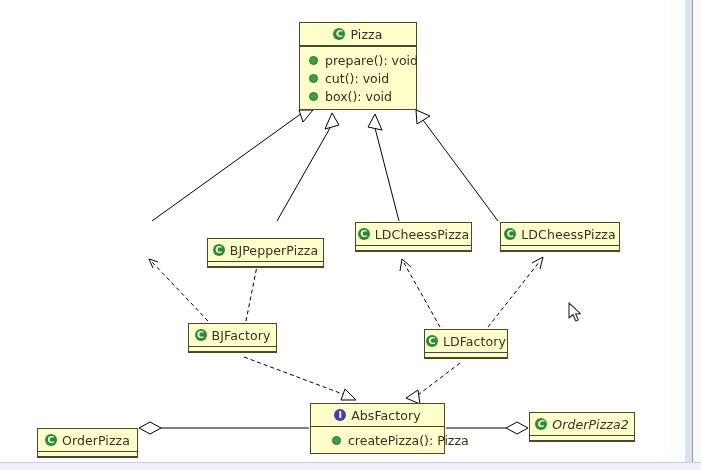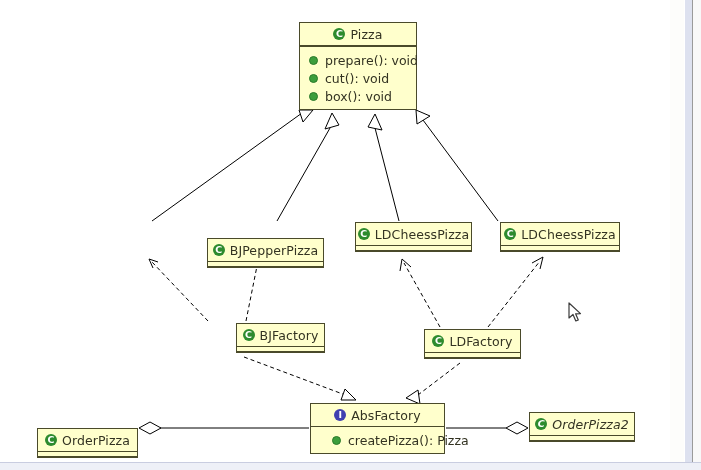--- a/index.html
+++ b/index.html
@@ -319,29 +319,29 @@
     </div>
 
     <div class="uml-class" style="left:500px; top:222px; width:120px;">
       <div class="uml-header">
         <span class="icon-class"></span>
         <span class="uml-title">LDCheessPizza</span>
       </div>
       <div class="uml-emptybar"></div>
     </div>
 
-    <div class="uml-class" style="left:188px; top:323px; width:89px;margin-left:48px;">
+    <div class="uml-class" style="left:188px; top:323px; width:89px;">
       <div class="uml-header">
         <span class="icon-class"></span>
         <span class="uml-title">BJFactory</span>
       </div>
       <div class="uml-emptybar"></div>
     </div>
 
-    <div class="uml-class" style="left:424px; top:329px; width:97px;">
+    <div class="uml-class" style="left:424px; top:329px; width:84px;">
       <div class="uml-header">
         <span class="icon-class"></span>
         <span class="uml-title">LDFactory</span>
       </div>
       <div class="uml-emptybar"></div>
     </div>
 
     <div class="uml-class" style="left:310px; top:403px; width:135px;text-align:right;">
       <div class="uml-header">
         <span class="icon-interface"></span>

